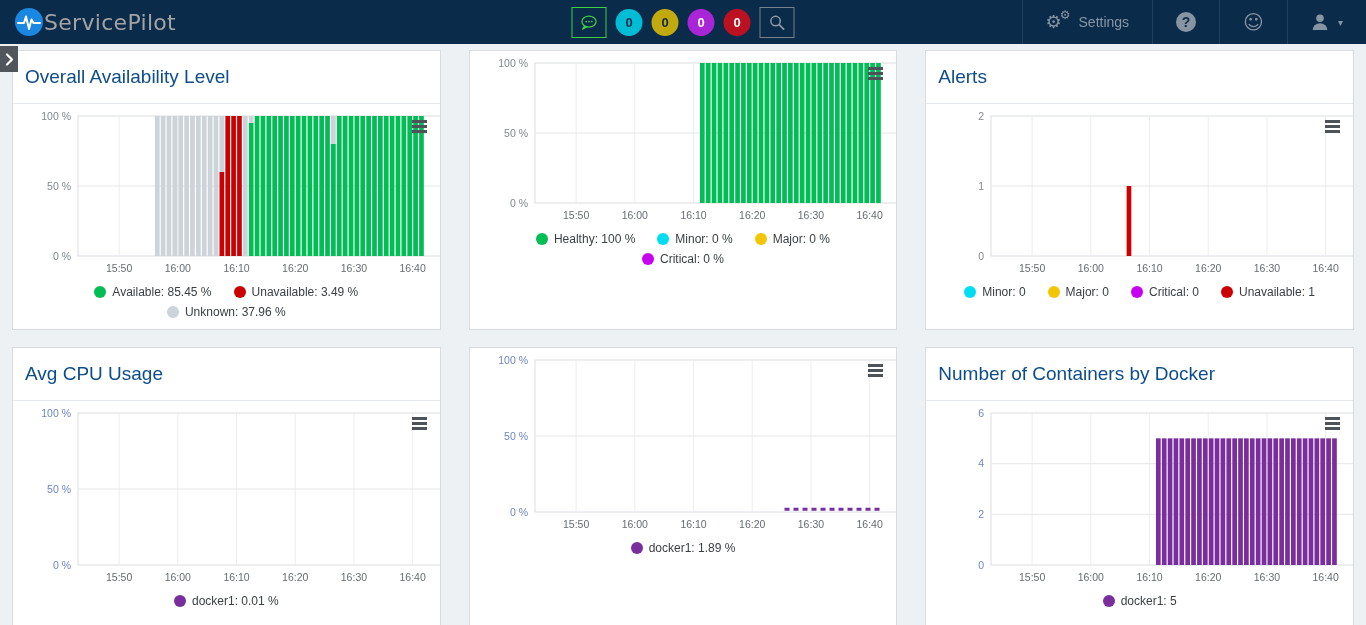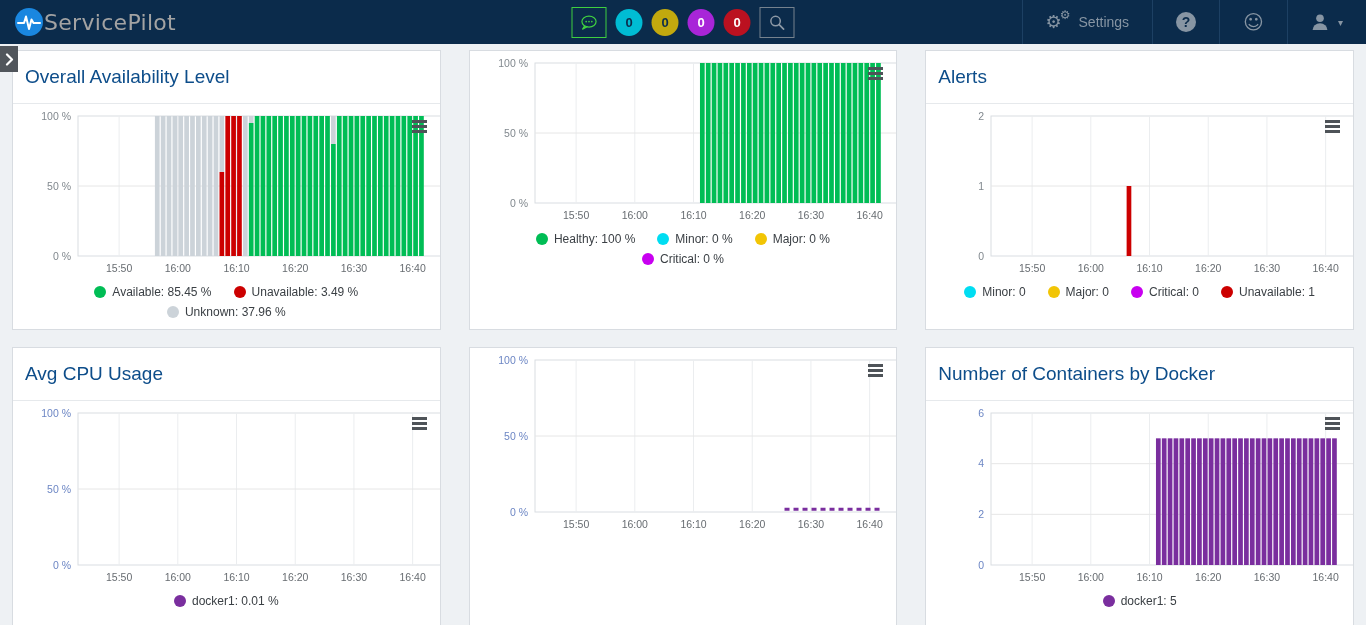--- a/index.html
+++ b/index.html
@@ -469,20 +469,26 @@
             <text x="94.09677419354838" y="174" text-anchor="middle" font-size="10.5" fill="#676c71">15:50</text>
             <text x="152.80645161290323" y="174" text-anchor="middle" font-size="10.5" fill="#676c71">16:00</text>
             <text x="211.51612903225808" y="174" text-anchor="middle" font-size="10.5" fill="#676c71">16:10</text>
             <text x="270.2258064516129" y="174" text-anchor="middle" font-size="10.5" fill="#676c71">16:20</text>
             <text x="328.93548387096774" y="174" text-anchor="middle" font-size="10.5" fill="#676c71">16:30</text>
             <text x="387.64516129032256" y="174" text-anchor="middle" font-size="10.5" fill="#676c71">16:40</text>
           </g>
           <path d="M 302.51612903225805 155.1272 L 399.38709677419354 155.1272" stroke="#7a2e9e" stroke-width="3" fill="none" stroke-dasharray="5,4"></path>
         </svg>
       </div>
+    <div class="legend">
+        <div class="legend-item">
+          <span class="legend-dot" style="background: rgb(122, 46, 158);"></span>
+          <span class="legend-label">docker1: 1.89 %</span>
+        </div>
+      </div>
   </section>
 
   <section class="panel">
     <div class="panel-head">
       <h2 class="panel-title">Number of Containers by Docker</h2>
     </div>
     <div class="chart-wrap">
       <div class="ham">
           <i></i>
           <i></i>

